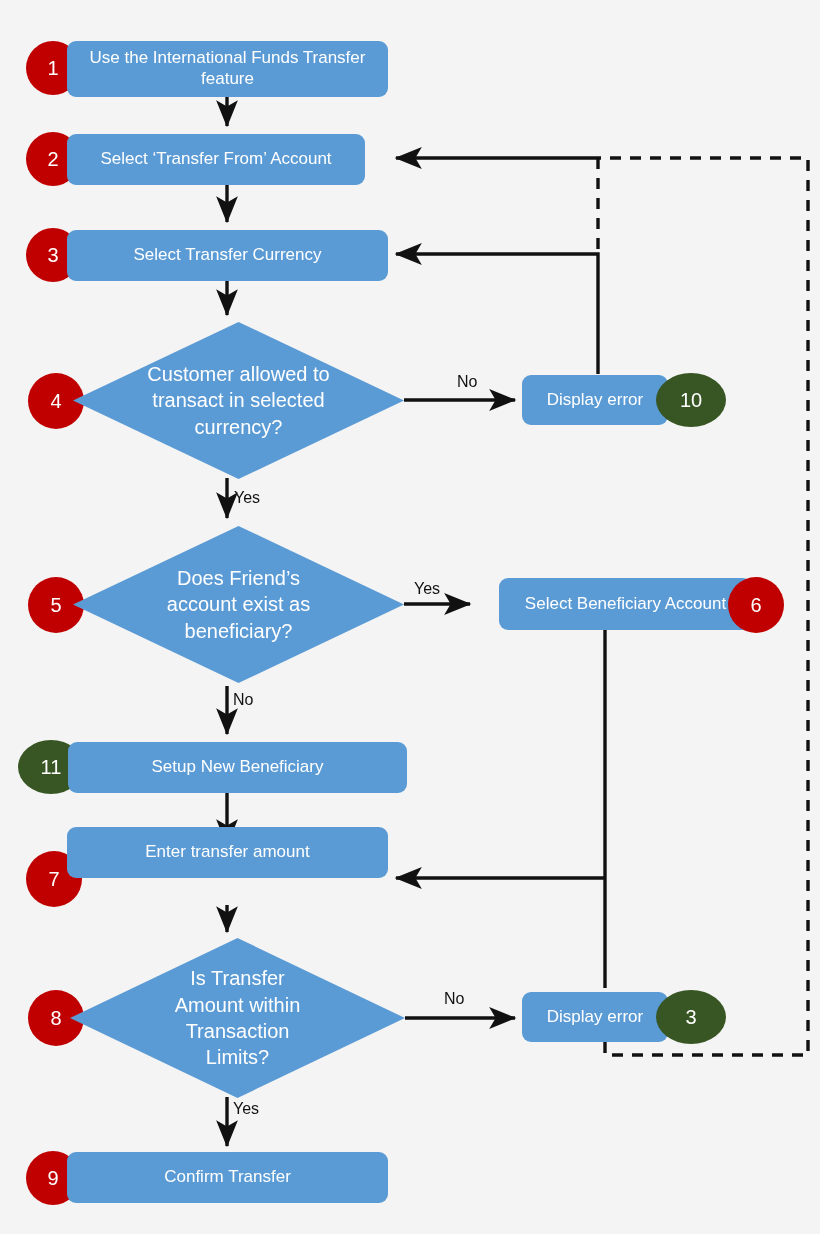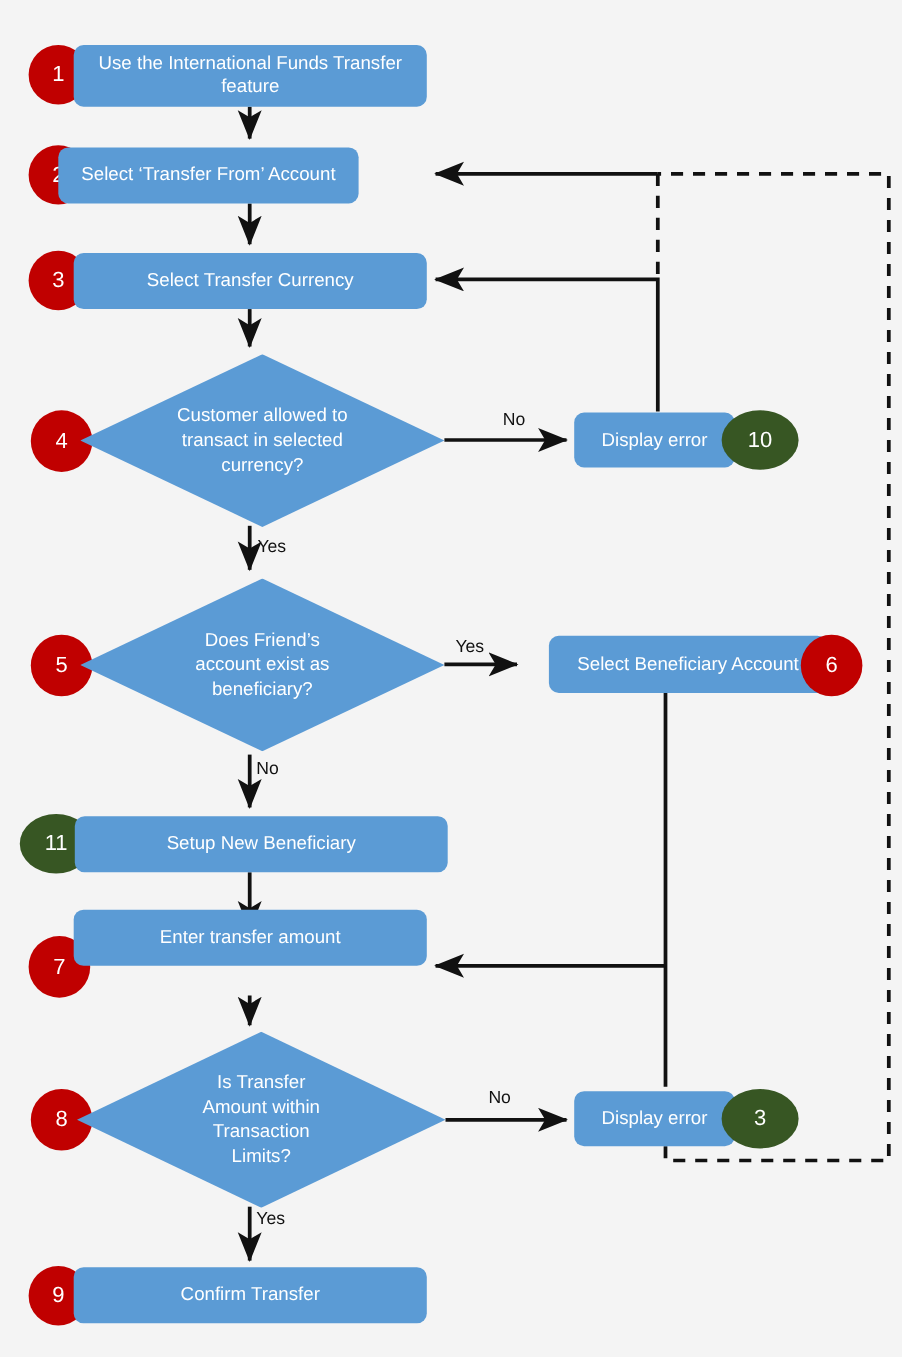--- a/index.html
+++ b/index.html
@@ -44,21 +44,21 @@
     width: 100%; height: 100%;
   }
   .diamond-label {
     position: absolute;
     left: 0; top: 0;
     width: 100%; height: 100%;
     display: flex;
     align-items: center;
     justify-content: center;
     color: #ffffff;
-    font-size: 17px;
+    font-size: 20px;
     line-height: 1.32;
     text-align: center;
     pointer-events: none;
   }
   .badge {
     position: absolute;
     display: flex;
     align-items: center;
     justify-content: center;
     color: #ffffff;
@@ -133,21 +133,21 @@
   <div class="badge red z-under" style="left:26px; top:41px; width:54px; height:54px;">
     <span>1</span>
   </div>
   <div class="box" style="left:67px; top:41px; width:321px; height:56px;">
     <span>Use the International Funds Transfer feature</span>
   </div>
 
   <div class="badge red z-under" style="left:26px; top:132px; width:54px; height:54px;">
     <span>2</span>
   </div>
-  <div class="box" style="left:53px; top:134px; width:273px; height:51px;">
+  <div class="box" style="left:67px; top:134px; width:298px; height:51px;">
     <span>Select ‘Transfer From’ Account</span>
   </div>
 
   <div class="badge red z-under" style="left:26px; top:228px; width:54px; height:54px;">
     <span>3</span>
   </div>
   <div class="box" style="left:67px; top:230px; width:321px; height:51px;">
     <span>Select Transfer Currency</span>
   </div>
 

